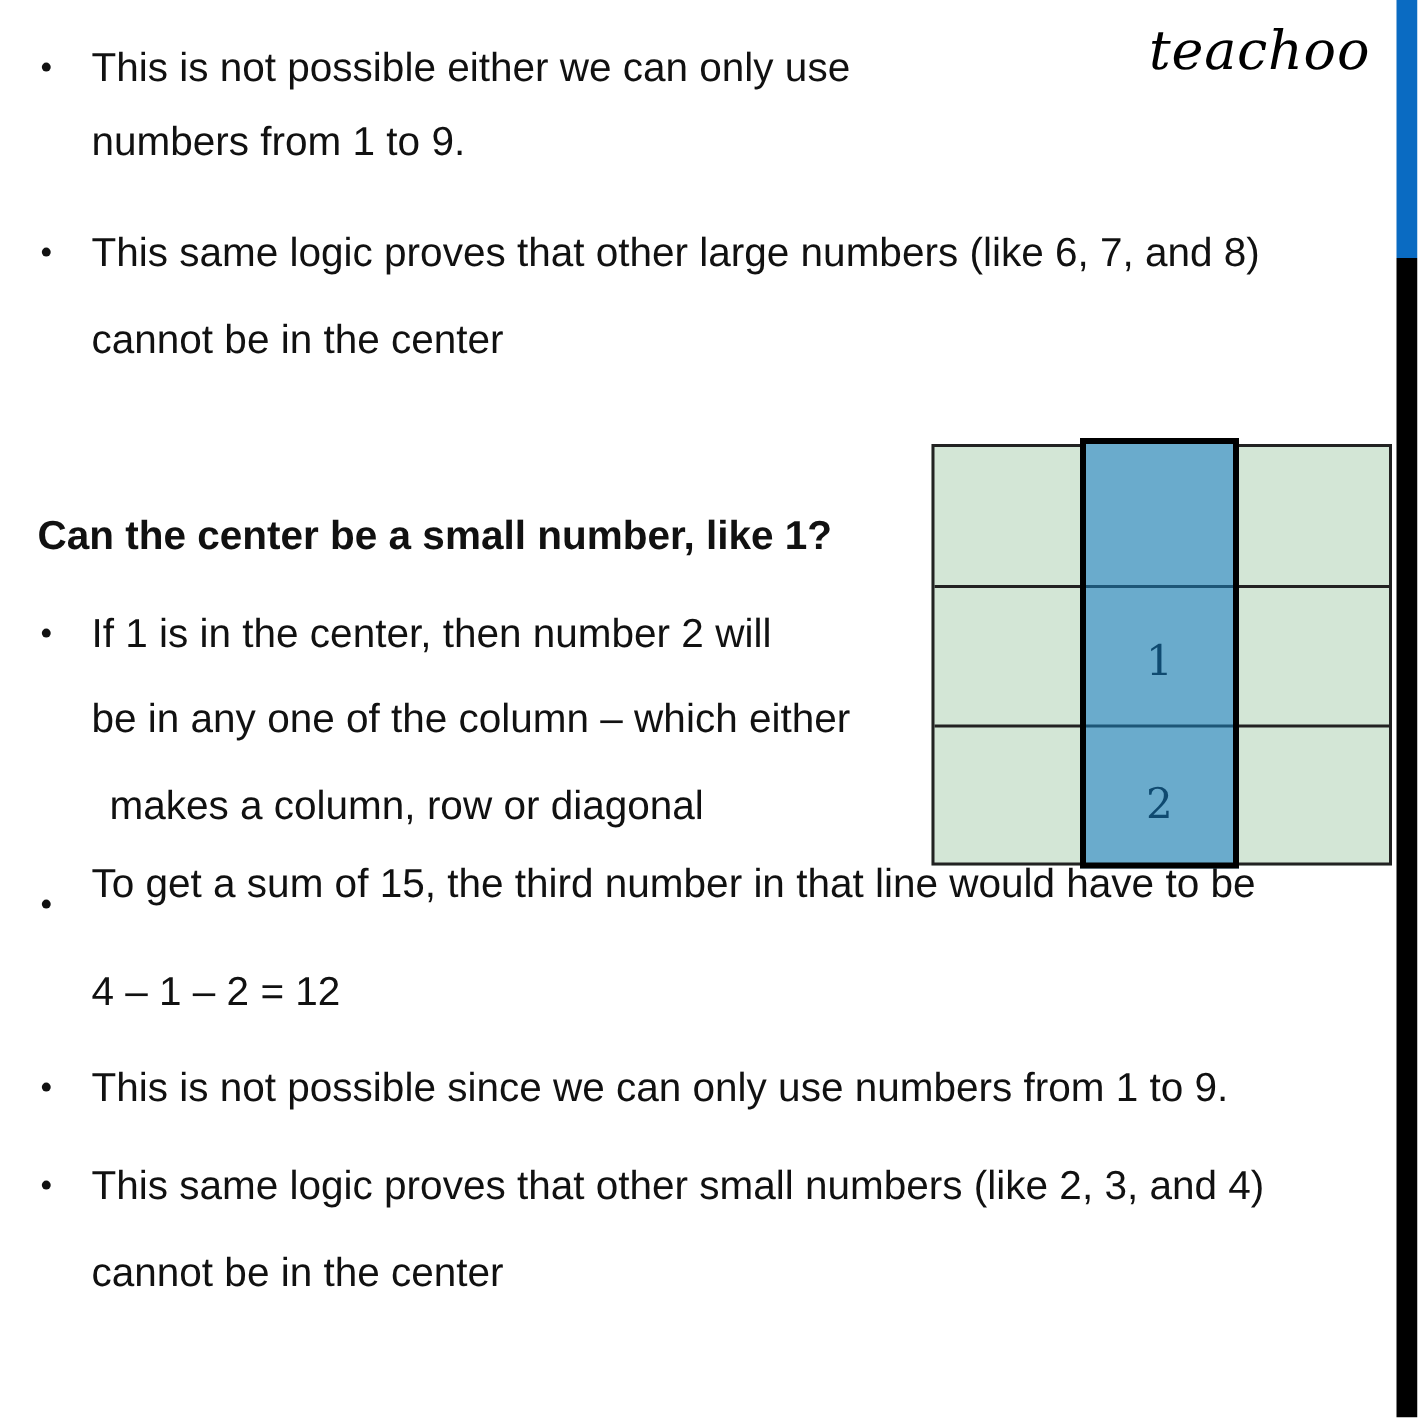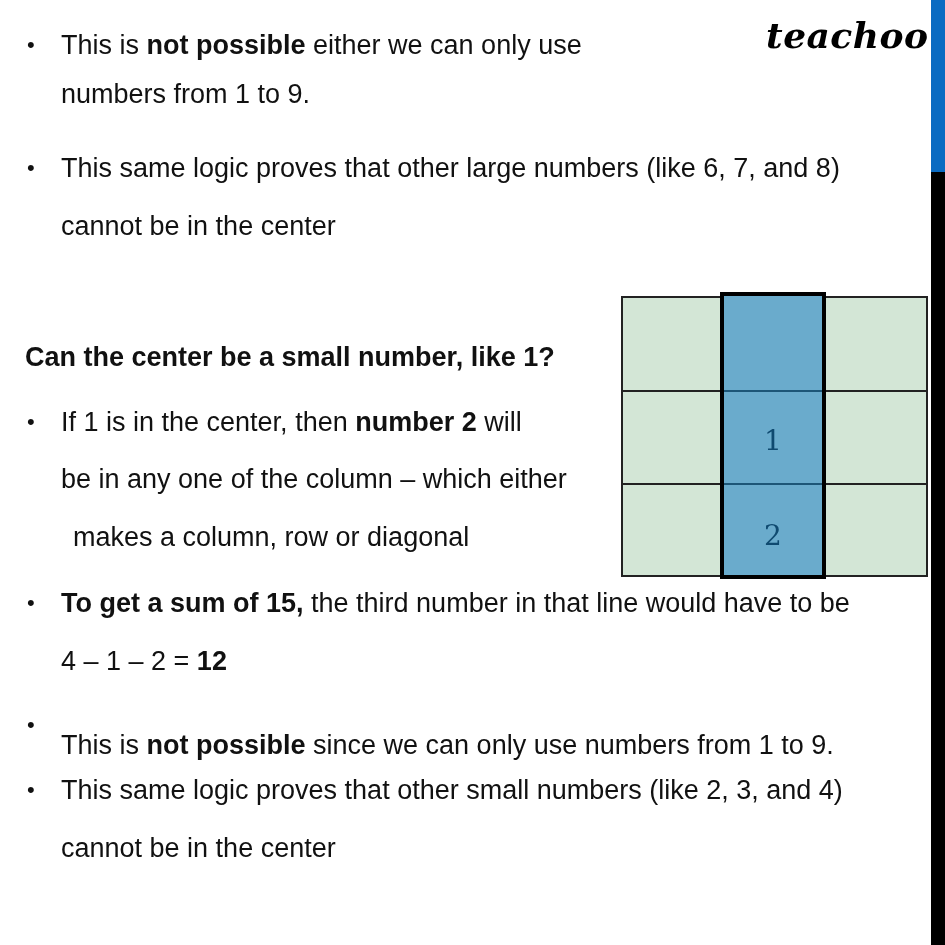--- a/index.html
+++ b/index.html
@@ -5,30 +5,30 @@
     html, body { margin: 0; padding: 0; }
     body {
       width: 945px; height: 945px; position: relative; overflow: hidden;
       background: #ffffff; color: #000000;
       font-family: "Liberation Sans", sans-serif;
     }
     .sidebar-blue { position: absolute; left: 931px; top: 0; width: 14px; height: 172px; background: #0a6bc2; }
     .sidebar-black { position: absolute; left: 931px; top: 172px; width: 14px; height: 773px; background: #000000; }
     .logo {
       position: absolute; left: 766px; top: 14px;
-      font-family: "DejaVu Serif", serif; font-style: italic; font-weight: bold;
+      font-family: "DejaVu Serif", serif; font-style: italic; font-weight: normal;
       font-size: 36px; letter-spacing: 0.5px; color: #000;
     }
     .line {
       position: absolute; font-size: 27px; line-height: 32px; white-space: nowrap; color: #111;
     }
     .bullet {
       position: absolute; left: 27px; font-size: 22px; line-height: 32px; color: #111;
     }
-    b { font-weight: bold; }
+    b { font-weight: normal; }
     .heading { left: 25px; font-weight: bold; }
 
     .grid {
       position: absolute; left: 621px; top: 296px; width: 307px; height: 281px;
       border: 2px solid #222; box-sizing: border-box; background: #d3e6d6;
     }
     .grid .hline { position: absolute; left: 0; right: 0; height: 2px; background: #222; }
     .grid .vline { position: absolute; top: 0; bottom: 0; width: 2px; background: #222; }
     .col-highlight {
       position: absolute; left: 720px; top: 292px; width: 106px; height: 287px;
@@ -61,29 +61,29 @@
 <div class="line heading" style="top:341px">Can the center be a small number, like 1?</div>
 
 <span class="bullet" style="top:406px">•</span>
 <div class="line" style="left:61px; top:406px">
   <span>If 1 is in the center, then </span><b>number 2</b><span> will</span>
 </div>
 <div class="line" style="left:61px; top:463px">be in any one of the column – which either</div>
 <div class="line" style="left:73px; top:521px">makes a column, row or diagonal</div>
 
 <span class="bullet" style="top:587px">•</span>
-<div class="line" style="left:61px; top:587px">
+<div class="line" style="left:61px; top:573px">
   <b>To get a sum of 15,</b><span> the third number in that line would have to be</span>
 </div>
 <div class="line" style="left:61px; top:645px">
   <span>4 – 1 – 2 = </span><b>12</b>
 </div>
 
 <span class="bullet" style="top:709px">•</span>
-<div class="line" style="left:61px; top:729px">
+<div class="line" style="left:61px; top:709px">
   <span>This is </span><b>not possible</b><span> since we can only use numbers from 1 to 9.</span>
 </div>
 
 <span class="bullet" style="top:774px">•</span>
 <div class="line" style="left:61px; top:774px">This same logic proves that other small numbers (like 2, 3, and 4)</div>
 <div class="line" style="left:61px; top:832px">cannot be in the center</div>
 
 <div class="grid">
   <div class="hline" style="top:92px"></div>
   <div class="hline" style="top:185px"></div>

